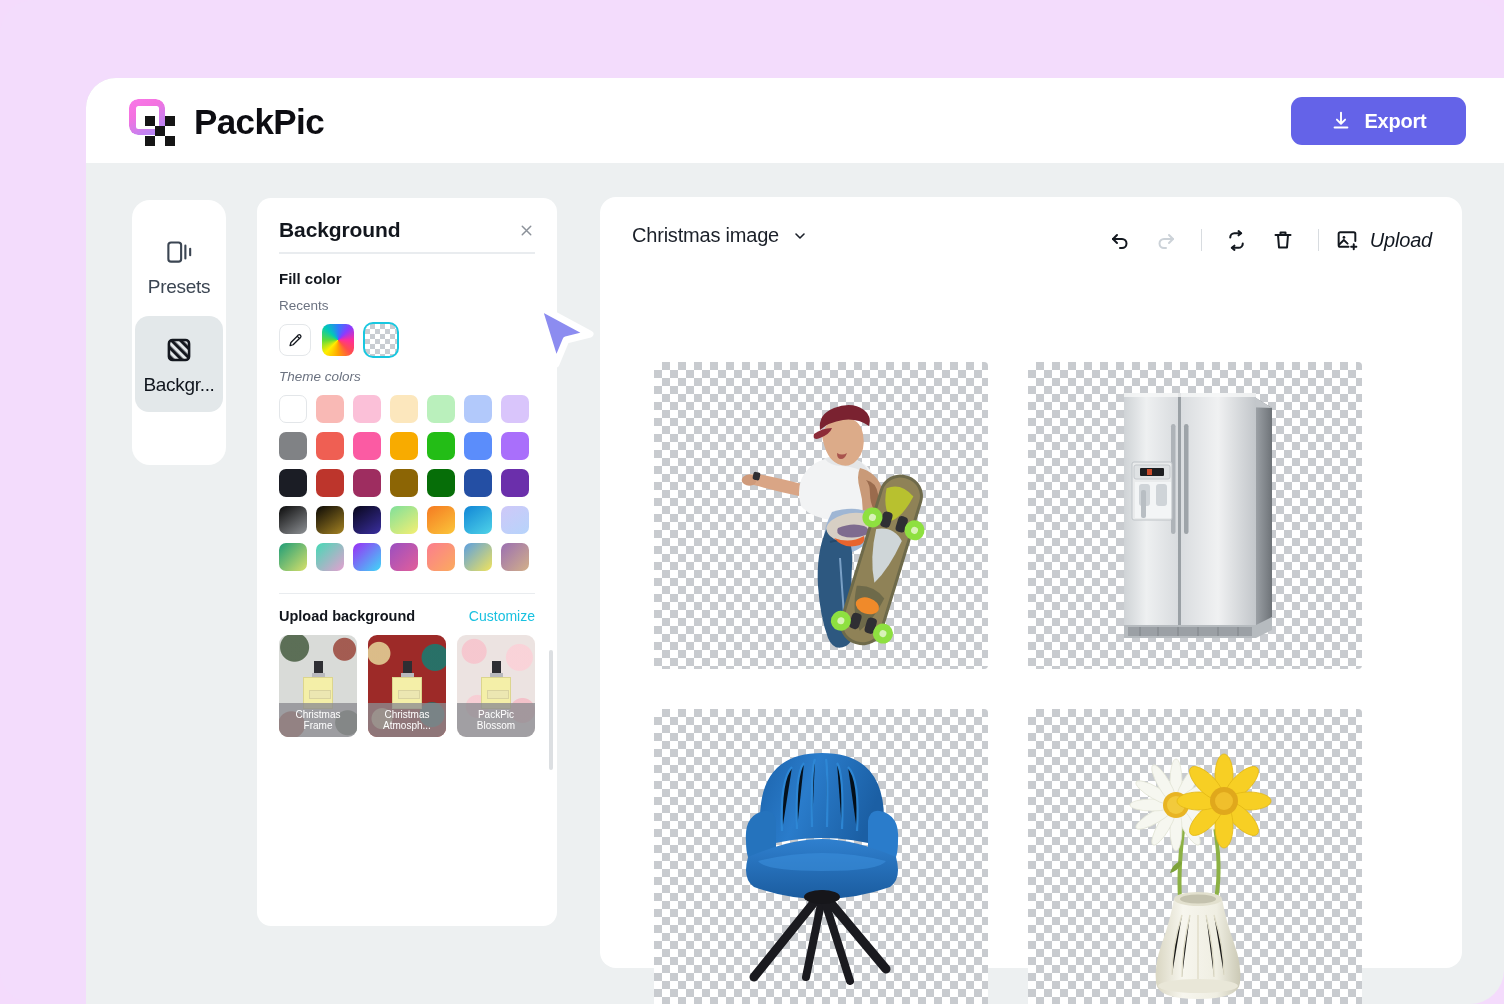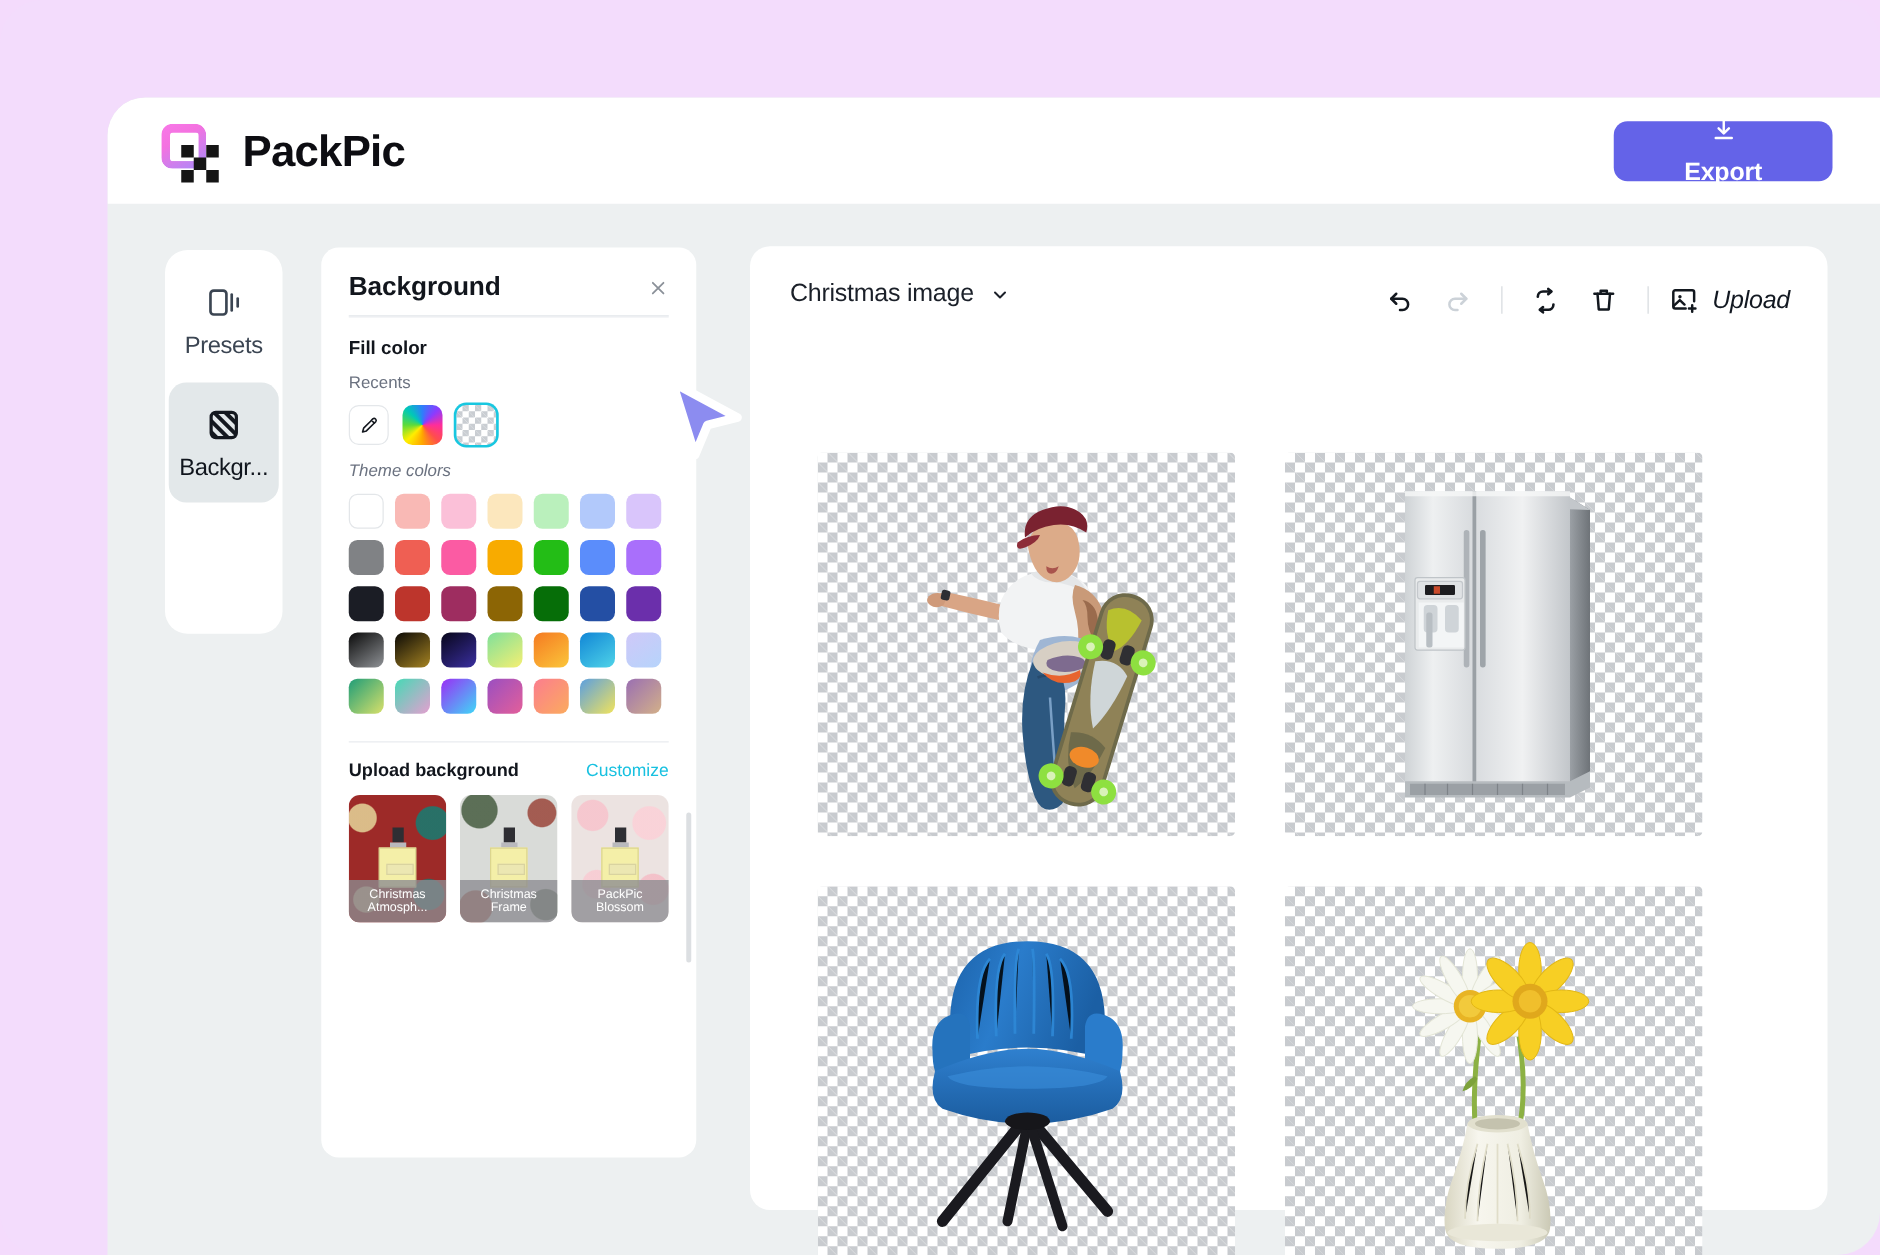--- a/index.html
+++ b/index.html
@@ -90,24 +90,24 @@
   }
   #export-button .label {
     font-size: 20px; font-weight: 700; color: #fff;
     letter-spacing: -0.2px;
   }
 
   
   #left-rail {
     position: absolute;
     left: 46px; top: 122px;
-    width: 94px; height: 307px;
+    width: 94px; height: 265px;
     background: #ffffff;
     border-radius: 18px;
-    padding-top: 8px;
+    padding-top: 18px;
   }
   .rail-item {
     position: relative;
     width: 88px; height: 96px;
     margin: 0 auto 2px auto;
     border-radius: 14px;
     display: flex; flex-direction: column;
     align-items: center; justify-content: center;
     gap: 7px;
     cursor: pointer;
@@ -362,21 +362,21 @@
             <i style="left:0px;  top:0px;"></i>
             <i style="left:20px; top:0px;"></i>
             <i style="left:10px; top:10px;"></i>
             <i style="left:0px;  top:20px;"></i>
             <i style="left:20px; top:20px;"></i>
           </div>
         </div>
         <div class="brand-name">PackPic</div>
       </div>
 
-      <button id="export-button" style="background: rgb(100, 99, 232); flex-direction: column;">
+      <button id="export-button" style="background: rgb(100, 99, 232);">
         <span style="line-height:0">
           <svg width="22" height="22" viewBox="0 0 24 24" fill="none" stroke="#fff" stroke-width="2.1" stroke-linecap="round" stroke-linejoin="round">
             <path d="M12 3v11"></path>
               <path d="M7.5 10.5 12 15l4.5-4.5"></path>
               <path d="M5 19h14"></path>
           </svg>
         </span>
         <span class="label">Export</span>
       </button>
 
@@ -486,35 +486,35 @@
           </div>
 
         <div class="hr" style="margin-top:22px;"></div>
 
         <div class="sb-head">
           <span class="sb-title">Upload background</span>
           <span class="sb-customize" style="color: rgb(24, 193, 224);">Customize</span>
         </div>
 
         <div class="bg-thumbs" id="bg-thumbs">
+            <div class="bg-thumb thumb-frame">
+              <div class="perfume">
+                <div class="cap-top"></div>
+                <div class="neck"></div>
+                <div class="body"></div>
+              </div>
+              <div class="cap">Christmas Frame</div>
+            </div>
             <div class="bg-thumb thumb-xmas">
               <div class="perfume">
                 <div class="cap-top"></div>
                 <div class="neck"></div>
                 <div class="body"></div>
               </div>
               <div class="cap">Christmas Atmosph...</div>
-            </div>
-            <div class="bg-thumb thumb-frame">
-              <div class="perfume">
-                <div class="cap-top"></div>
-                <div class="neck"></div>
-                <div class="body"></div>
-              </div>
-              <div class="cap">Christmas Frame</div>
             </div>
             <div class="bg-thumb thumb-cherry">
               <div class="perfume">
                 <div class="cap-top"></div>
                 <div class="neck"></div>
                 <div class="body"></div>
               </div>
               <div class="cap">PackPic Blossom</div>
             </div>
           </div>

